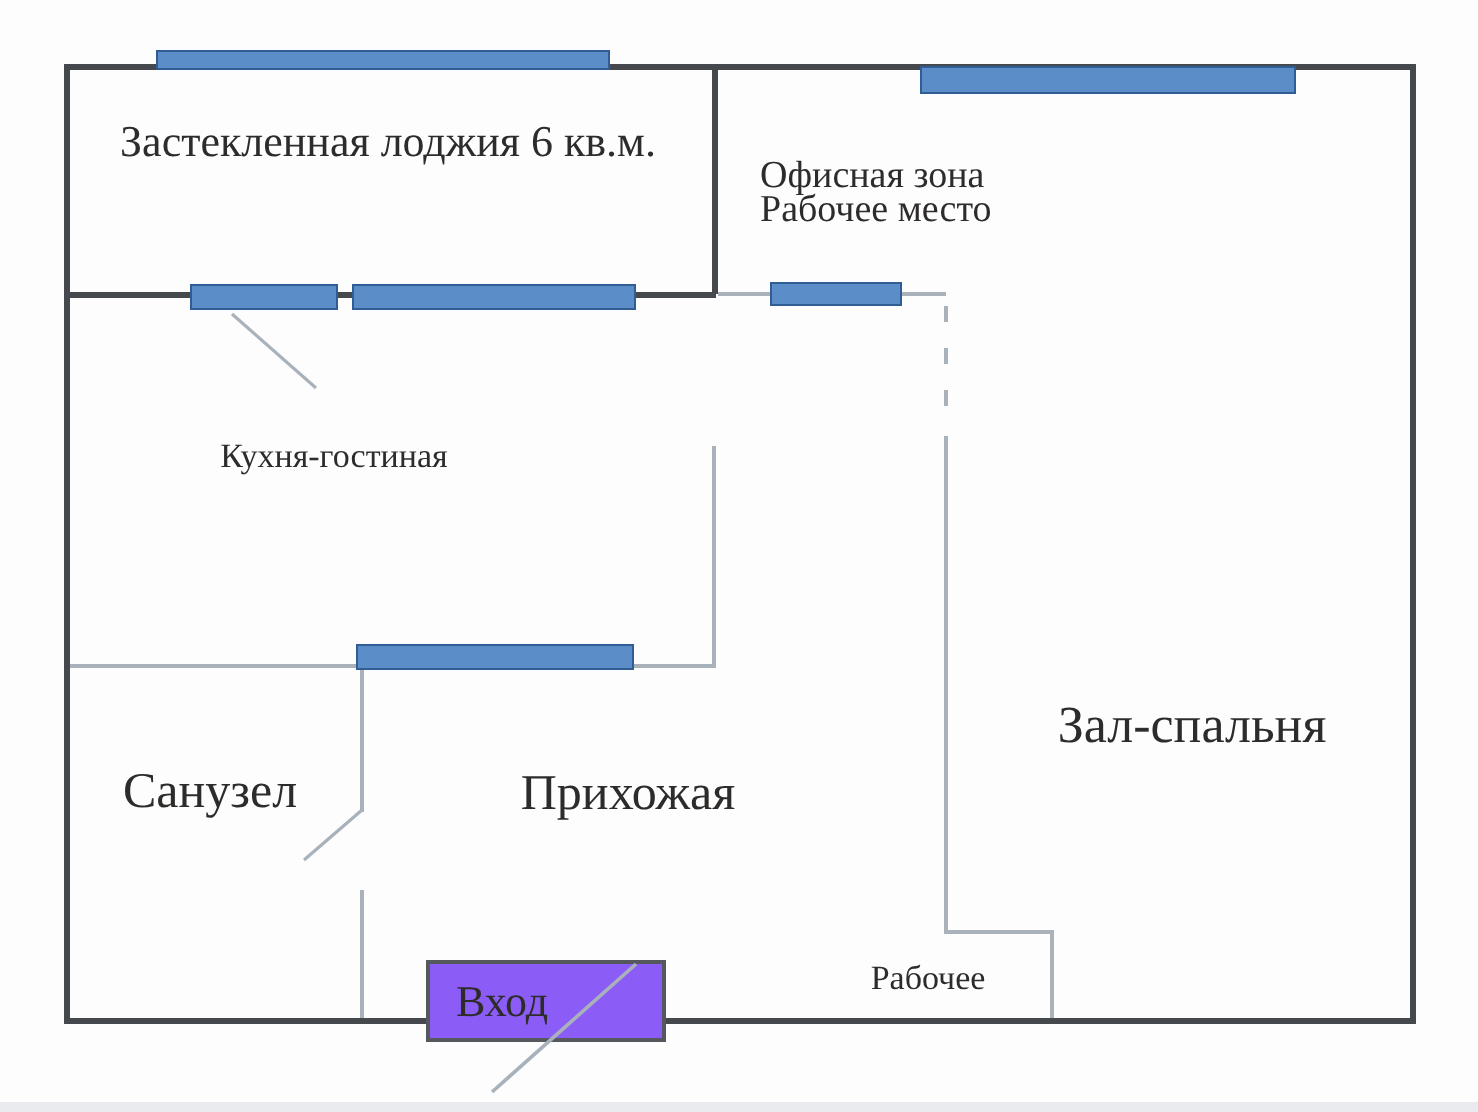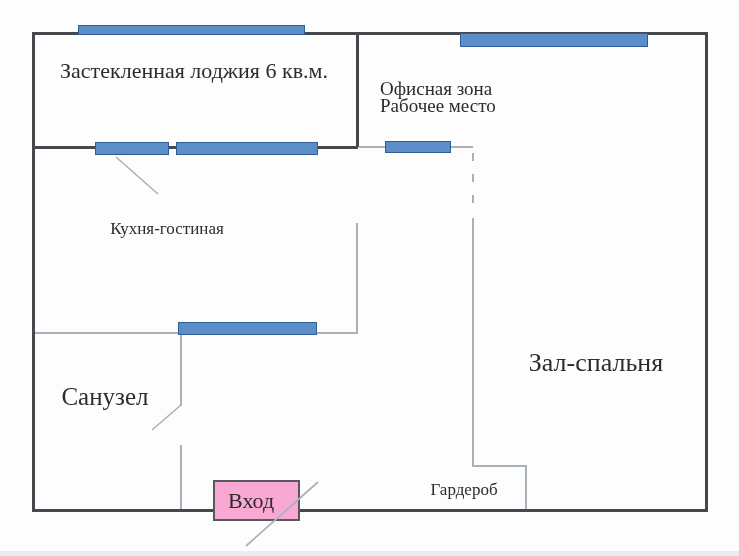--- a/index.html
+++ b/index.html
@@ -20,22 +20,22 @@
   }
   .window{
     position:absolute;
     background:var(--window-fill,#5b8ec9);
     border:1px solid var(--window-border,#305d94);
   }
   .label{position:absolute;white-space:nowrap;line-height:1;}
   .label.centered{transform:translate(-50%,-50%);}
   .label.lefted{transform:translateY(-50%);}
   .entrance-box{
-    position:absolute;left:213px;top:480px;width:87px;height:41px;
-    background:#f9a8d4;border:2px solid #55585c;
+    position:absolute;left:213px;top:480px;width:120px;height:41px;
+    background:#8b5cf6;border:2px solid #55585c;
     display:flex;align-items:center;padding-left:13px;
   }
   .door-svg{position:absolute;left:0;top:0;pointer-events:none;}
   .bottom-strip{
     position:absolute;left:0;top:551px;width:739px;height:5px;
     background:var(--bottom-strip,#e9ebee);
   }
 </style>
 </head>
 <body>
@@ -76,16 +76,17 @@
     <line x1="181" y1="405" x2="152" y2="430" stroke="#a9b2bb" stroke-width="1.6"></line>
     <line x1="318" y1="482" x2="246" y2="546" stroke="#a9b2bb" stroke-width="1.8"></line>
   </svg>
 
   <div class="label centered" style="left:194px;top:71px;font-size:22px;">Застекленная лоджия 6 кв.м.</div>
   <div class="label lefted" style="left:380px;top:71px;font-size:19px;margin-top:17px;">Офисная зона</div>
   <div class="label lefted" style="left:380px;top:105px;font-size:19px;">Рабочее место</div>
   <div class="label centered" style="left:167px;top:228px;font-size:17px;">Кухня-гостиная</div>
   <div class="label centered" style="left:105px;top:396px;font-size:25px;">Санузел</div>
   <div class="label centered" style="left:596px;top:363px;font-size:26px;">Зал-спальня</div>
-  <div class="label centered" style="left:464px;top:489px;font-size:17px;">Гардероб</div>
+  <div class="label centered" style="left:314px;top:397px;font-size:25px;">Прихожая</div>
+  <div class="label centered" style="left:464px;top:489px;font-size:17px;">Рабочее</div>
 
   <div class="bottom-strip"></div>
 </div>
 
 </body></html>

